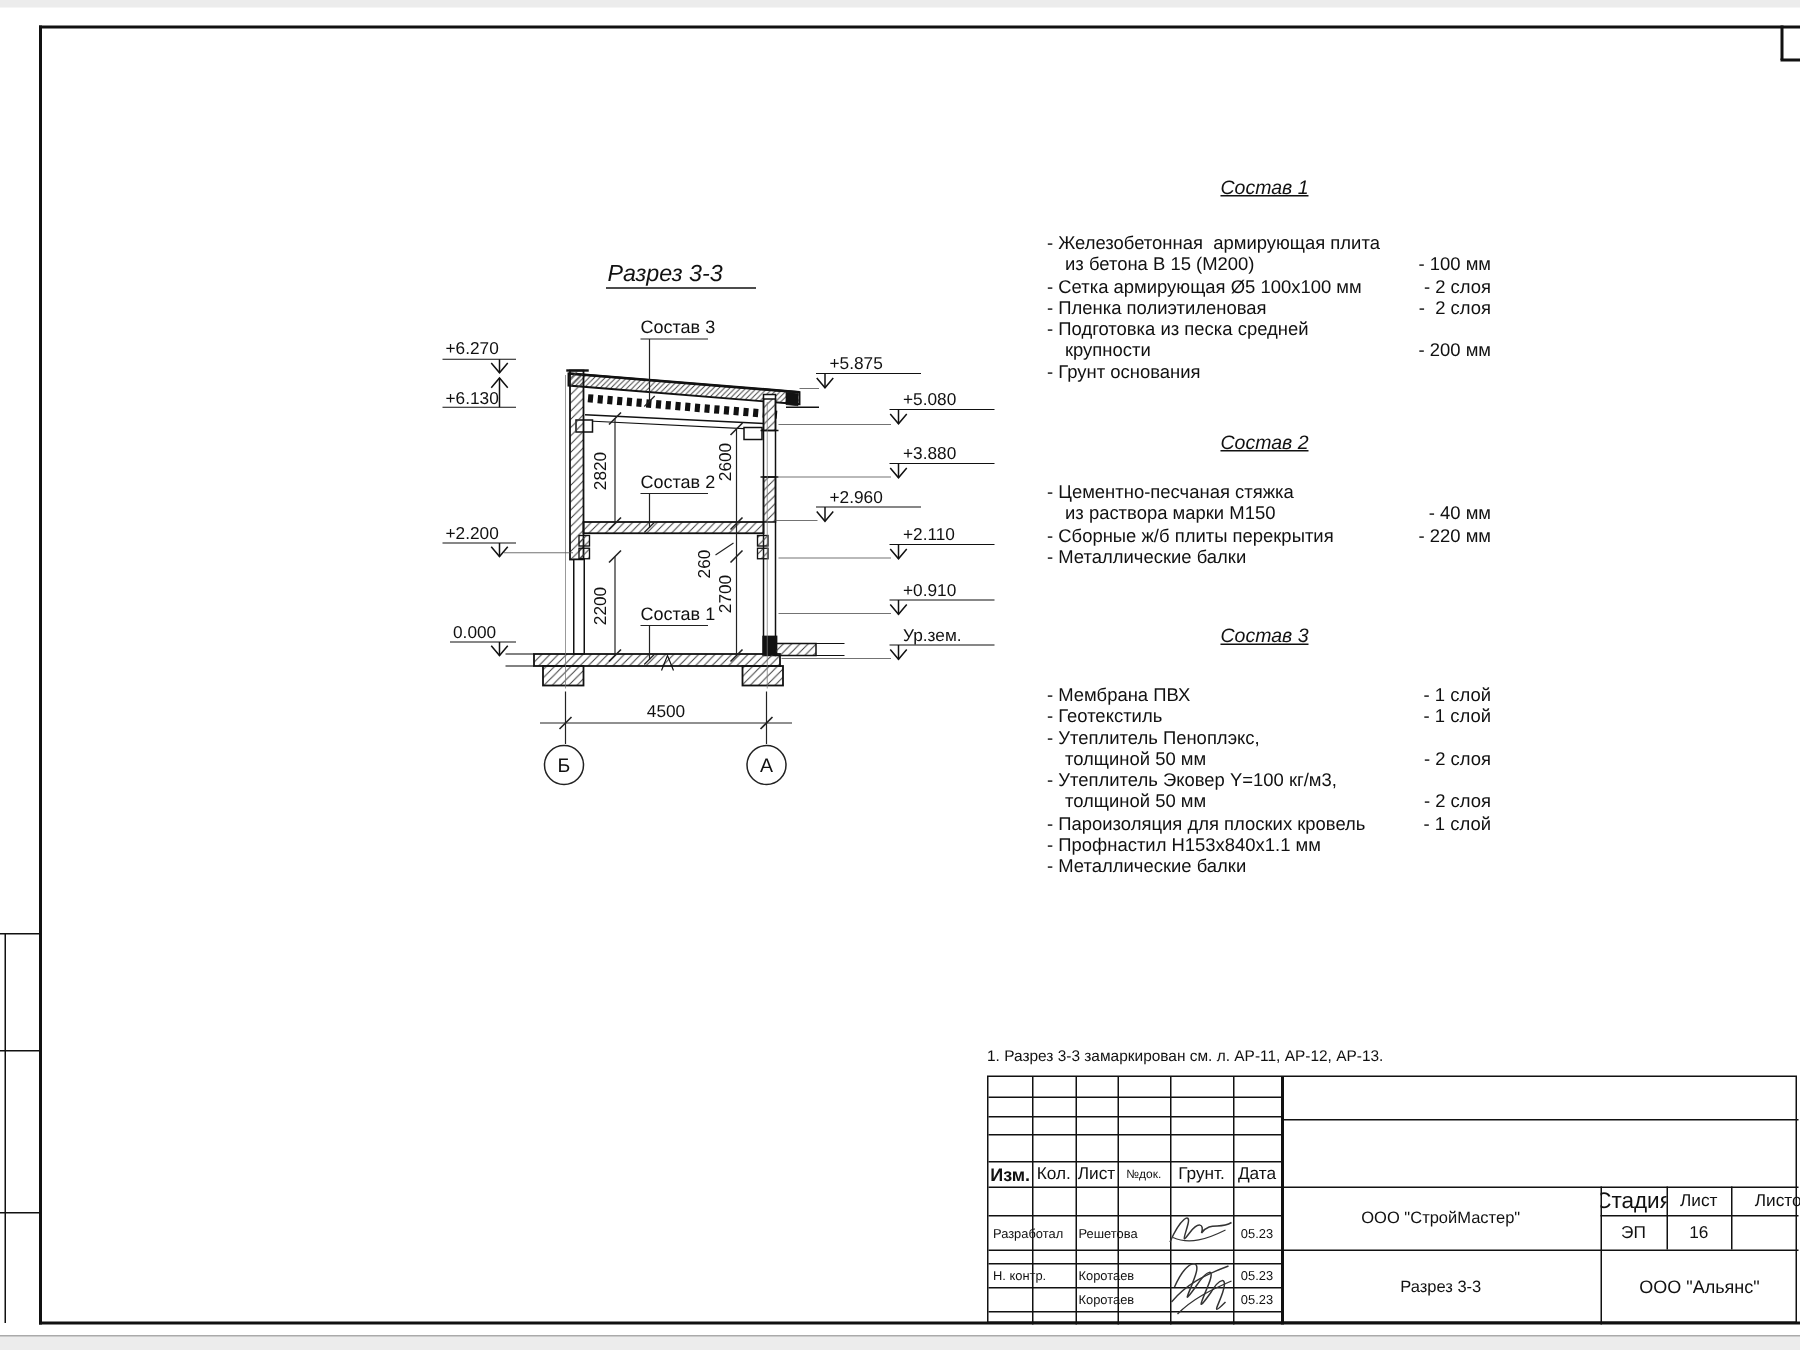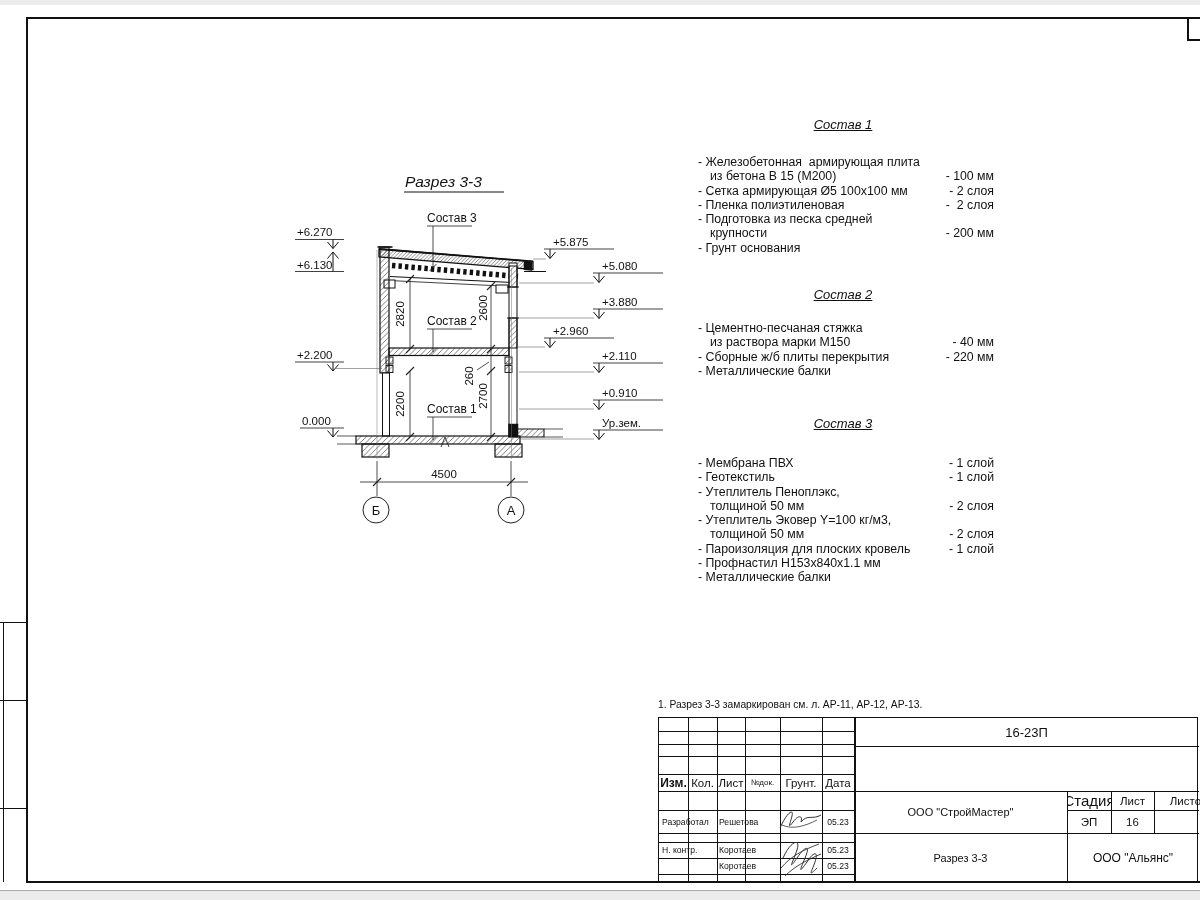--- a/index.html
+++ b/index.html
@@ -299,21 +299,20 @@
   <div class="tb-cell" style="left:60px;top:140px;width:60px;height:16px;font-size:8.6px;justify-content:flex-start;">Коротаев</div>
   <div class="tb-cell" style="left:163px;top:140px;width:32px;height:16px;font-size:8.6px;">05.23</div>
 
   <svg class="abs" style="left:118px;top:88px;" width="48" height="76" viewBox="0 0 48 76">
     <path d="M3,22 C10,6 17,2 15,10 C13,18 10,24 16,16 C22,8 26,10 24,16 C30,8 36,14 44,9" fill="none" stroke="#333" stroke-width="1"></path>
     <path d="M5,19 C16,24 28,20 40,14" fill="none" stroke="#333" stroke-width="0.8"></path>
     <path d="M6,52 C14,34 24,32 20,44 C16,56 10,66 20,52 C28,40 34,38 28,52 C24,62 20,70 30,56 C36,46 42,44 38,56 C35,65 30,72 40,62" fill="none" stroke="#333" stroke-width="1"></path>
     <path d="M4,62 C14,50 26,44 42,38 M8,70 C18,60 30,54 44,48" fill="none" stroke="#333" stroke-width="0.9"></path>
   </svg>
 
-  <div class="tb-cell" style="left:195px;top:0;width:345px;height:28px;font-size:13px;">16-23П</div>
   <div class="tb-cell" style="left:195px;top:73px;width:213px;height:42px;font-size:11px;">ООО "СтройМастер"</div>
   <div class="tb-cell" style="left:408px;top:73px;width:44px;height:19px;font-size:15px;">Стадия</div>
   <div class="tb-cell" style="left:452px;top:73px;width:43px;height:19px;font-size:11.5px;">Лист</div>
   <div class="tb-cell" style="left:495px;top:73px;width:45px;height:19px;font-size:11.5px;margin-left:12px;">Листов</div>
   <div class="tb-cell" style="left:408px;top:92px;width:44px;height:23px;font-size:11.5px;">ЭП</div>
   <div class="tb-cell" style="left:452px;top:92px;width:43px;height:23px;font-size:11.5px;">16</div>
   <div class="tb-cell" style="left:495px;top:74px;width:39px;height:23px;font-size:11.5px;margin-left:37px;">18</div>
   <div class="tb-cell" style="left:195px;top:115px;width:213px;height:50px;font-size:11px;">Разрез 3-3</div>
   <div class="tb-cell" style="left:408px;top:115px;width:132px;height:50px;font-size:12px;">ООО "Альянс"</div>
 </div>

